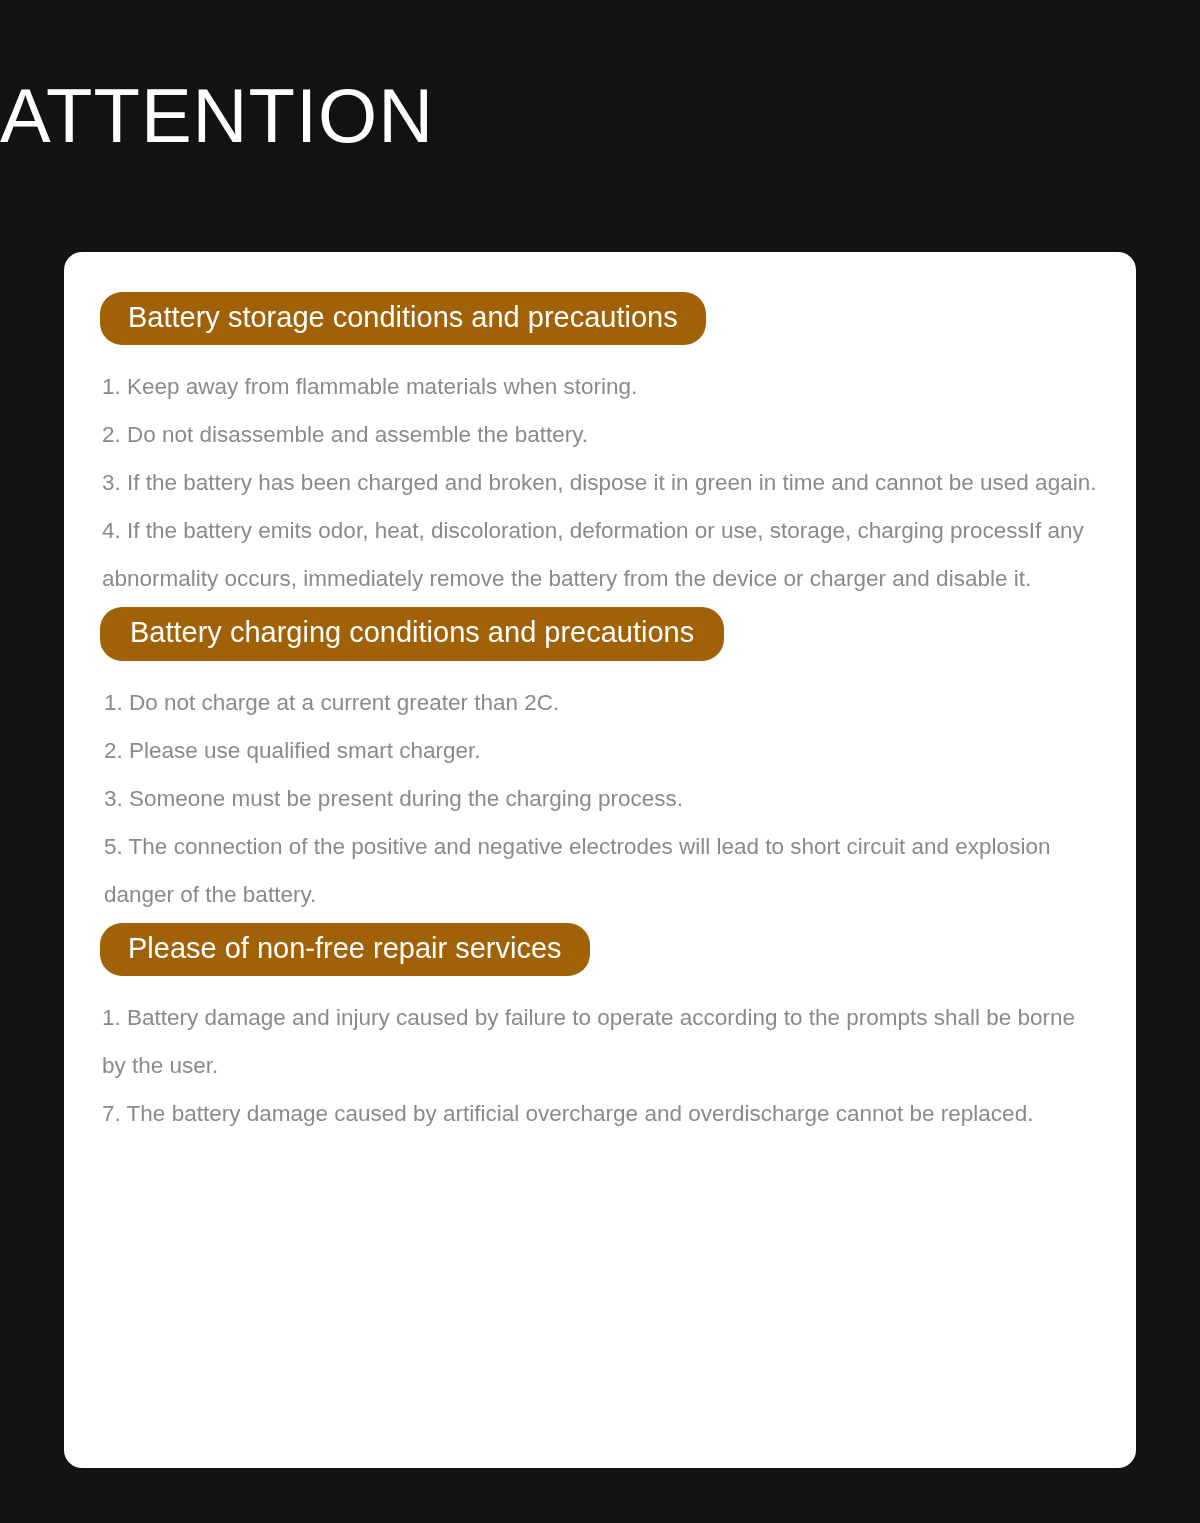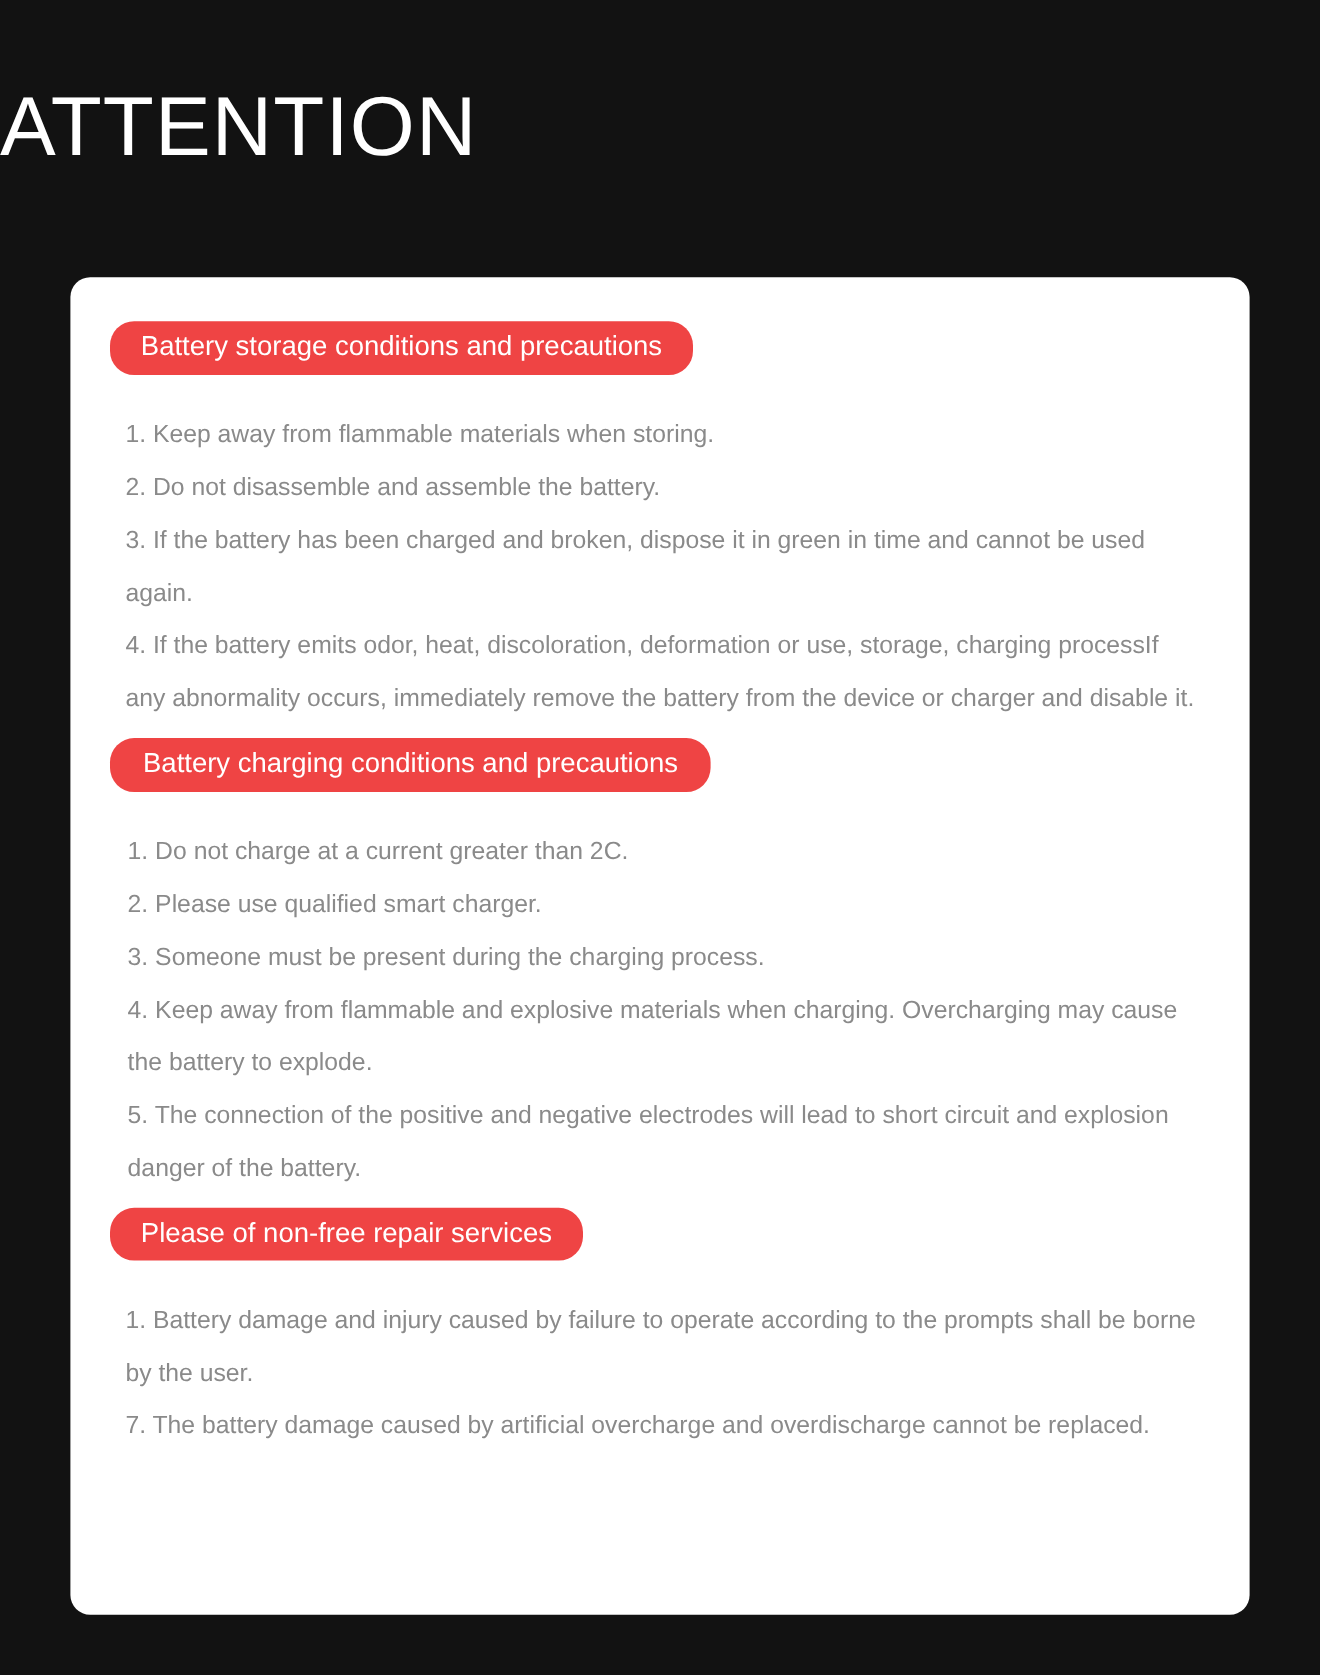--- a/index.html
+++ b/index.html
@@ -39,36 +39,36 @@
     border-radius: 18px;
     box-sizing: border-box;
     padding: 40px 36px 30px 36px;
     overflow: hidden;
   }
   .section {
     margin-bottom: 4px;
   }
   .section-heading {
     display: inline-block;
-    background: #ef4444;
+    background: #a16207;
     color: #ffffff;
-    font-size: 25px;
+    font-size: 29px;
     font-weight: 400;
     border-radius: 22px;
     padding: 9px 28px 11px 28px;
     margin: 0 0 18px 0;
     line-height: 1.15;
   }
   .section:not(:first-child) .section-heading {
   }
   .body-text {
     color: #8a8a8a;
     font-size: 22.5px;
     line-height: 48px;
-    margin: 12px;
+    margin: 0;
     padding-left: 2px;
     font-weight: 400;
   }
   .body-text p {
     margin: 0;
   }
   .sec2 .section-heading {
     padding-left: 30px;
     padding-right: 30px;
   }
@@ -93,21 +93,20 @@
         <p>4. If the battery emits odor, heat, discoloration, deformation or use, storage, charging processIf any abnormality occurs, immediately remove the battery from the device or charger and disable it.</p>
       </div>
     </div>
 
     <div class="section sec2">
       <div class="section-heading">Battery charging conditions and precautions</div>
       <div class="body-text">
         <p>1. Do not charge at a current greater than 2C.</p>
         <p>2. Please use qualified smart charger.</p>
         <p>3. Someone must be present during the charging process.</p>
-        <p>4. Keep away from flammable and explosive materials when charging. Overcharging may cause the battery to explode.</p>
         <p>5. The connection of the positive and negative electrodes will lead to short circuit and explosion danger of the battery.</p>
       </div>
     </div>
 
     <div class="section sec3">
       <div class="section-heading">Please of non-free repair services</div>
       <div class="body-text">
         <p>1. Battery damage and injury caused by failure to operate according to the prompts shall be borne by the user.</p>
         <p>7. The battery damage caused by artificial overcharge and overdischarge cannot be replaced.</p>
       </div>

